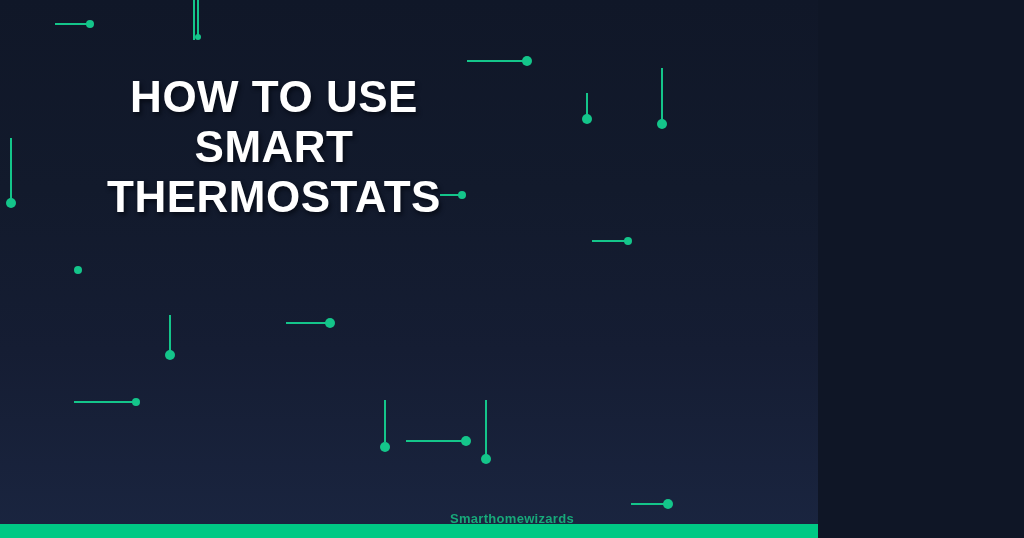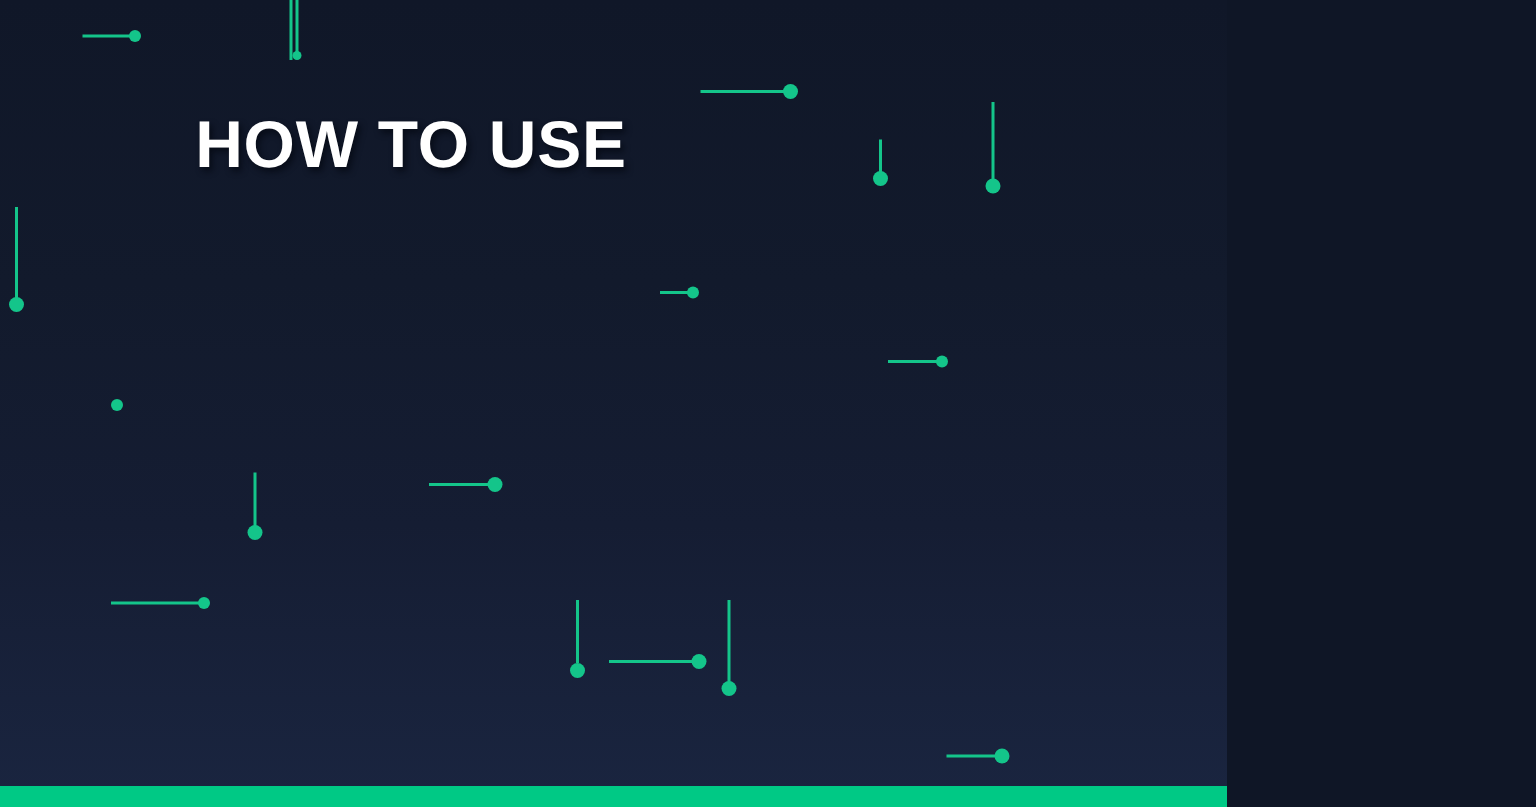--- a/index.html
+++ b/index.html
@@ -119,18 +119,21 @@
       <div class="decor-dot" style="background: rgb(20, 197, 138); width: 8px; height: 8px; left: 132px; top: 398px;"></div>
       <div class="decor-dot" style="background: rgb(20, 197, 138); width: 10px; height: 10px; left: 380px; top: 442px;"></div>
       <div class="decor-dot" style="background: rgb(20, 197, 138); width: 10px; height: 10px; left: 481px; top: 454px;"></div>
       <div class="decor-dot" style="background: rgb(20, 197, 138); width: 10px; height: 10px; left: 461px; top: 436px;"></div>
       <div class="decor-dot" style="background: rgb(20, 197, 138); width: 10px; height: 10px; left: 663px; top: 499px;"></div>
       <div class="decor-dot" style="background: rgb(20, 197, 138); width: 8px; height: 8px; left: 74px; top: 266px;"></div>
     </div>
 
   <div id="title-block">
     <span class="title-line">HOW TO USE</span>
+    <span class="title-line">SMART</span>
+    <span class="title-line">THERMOSTATS</span>
   </div>
 
+  <div id="footer-brand">Smarthomewizards</div>
 
   <div id="bottom-bar"></div>
 
 </div>
 
 </body></html>

